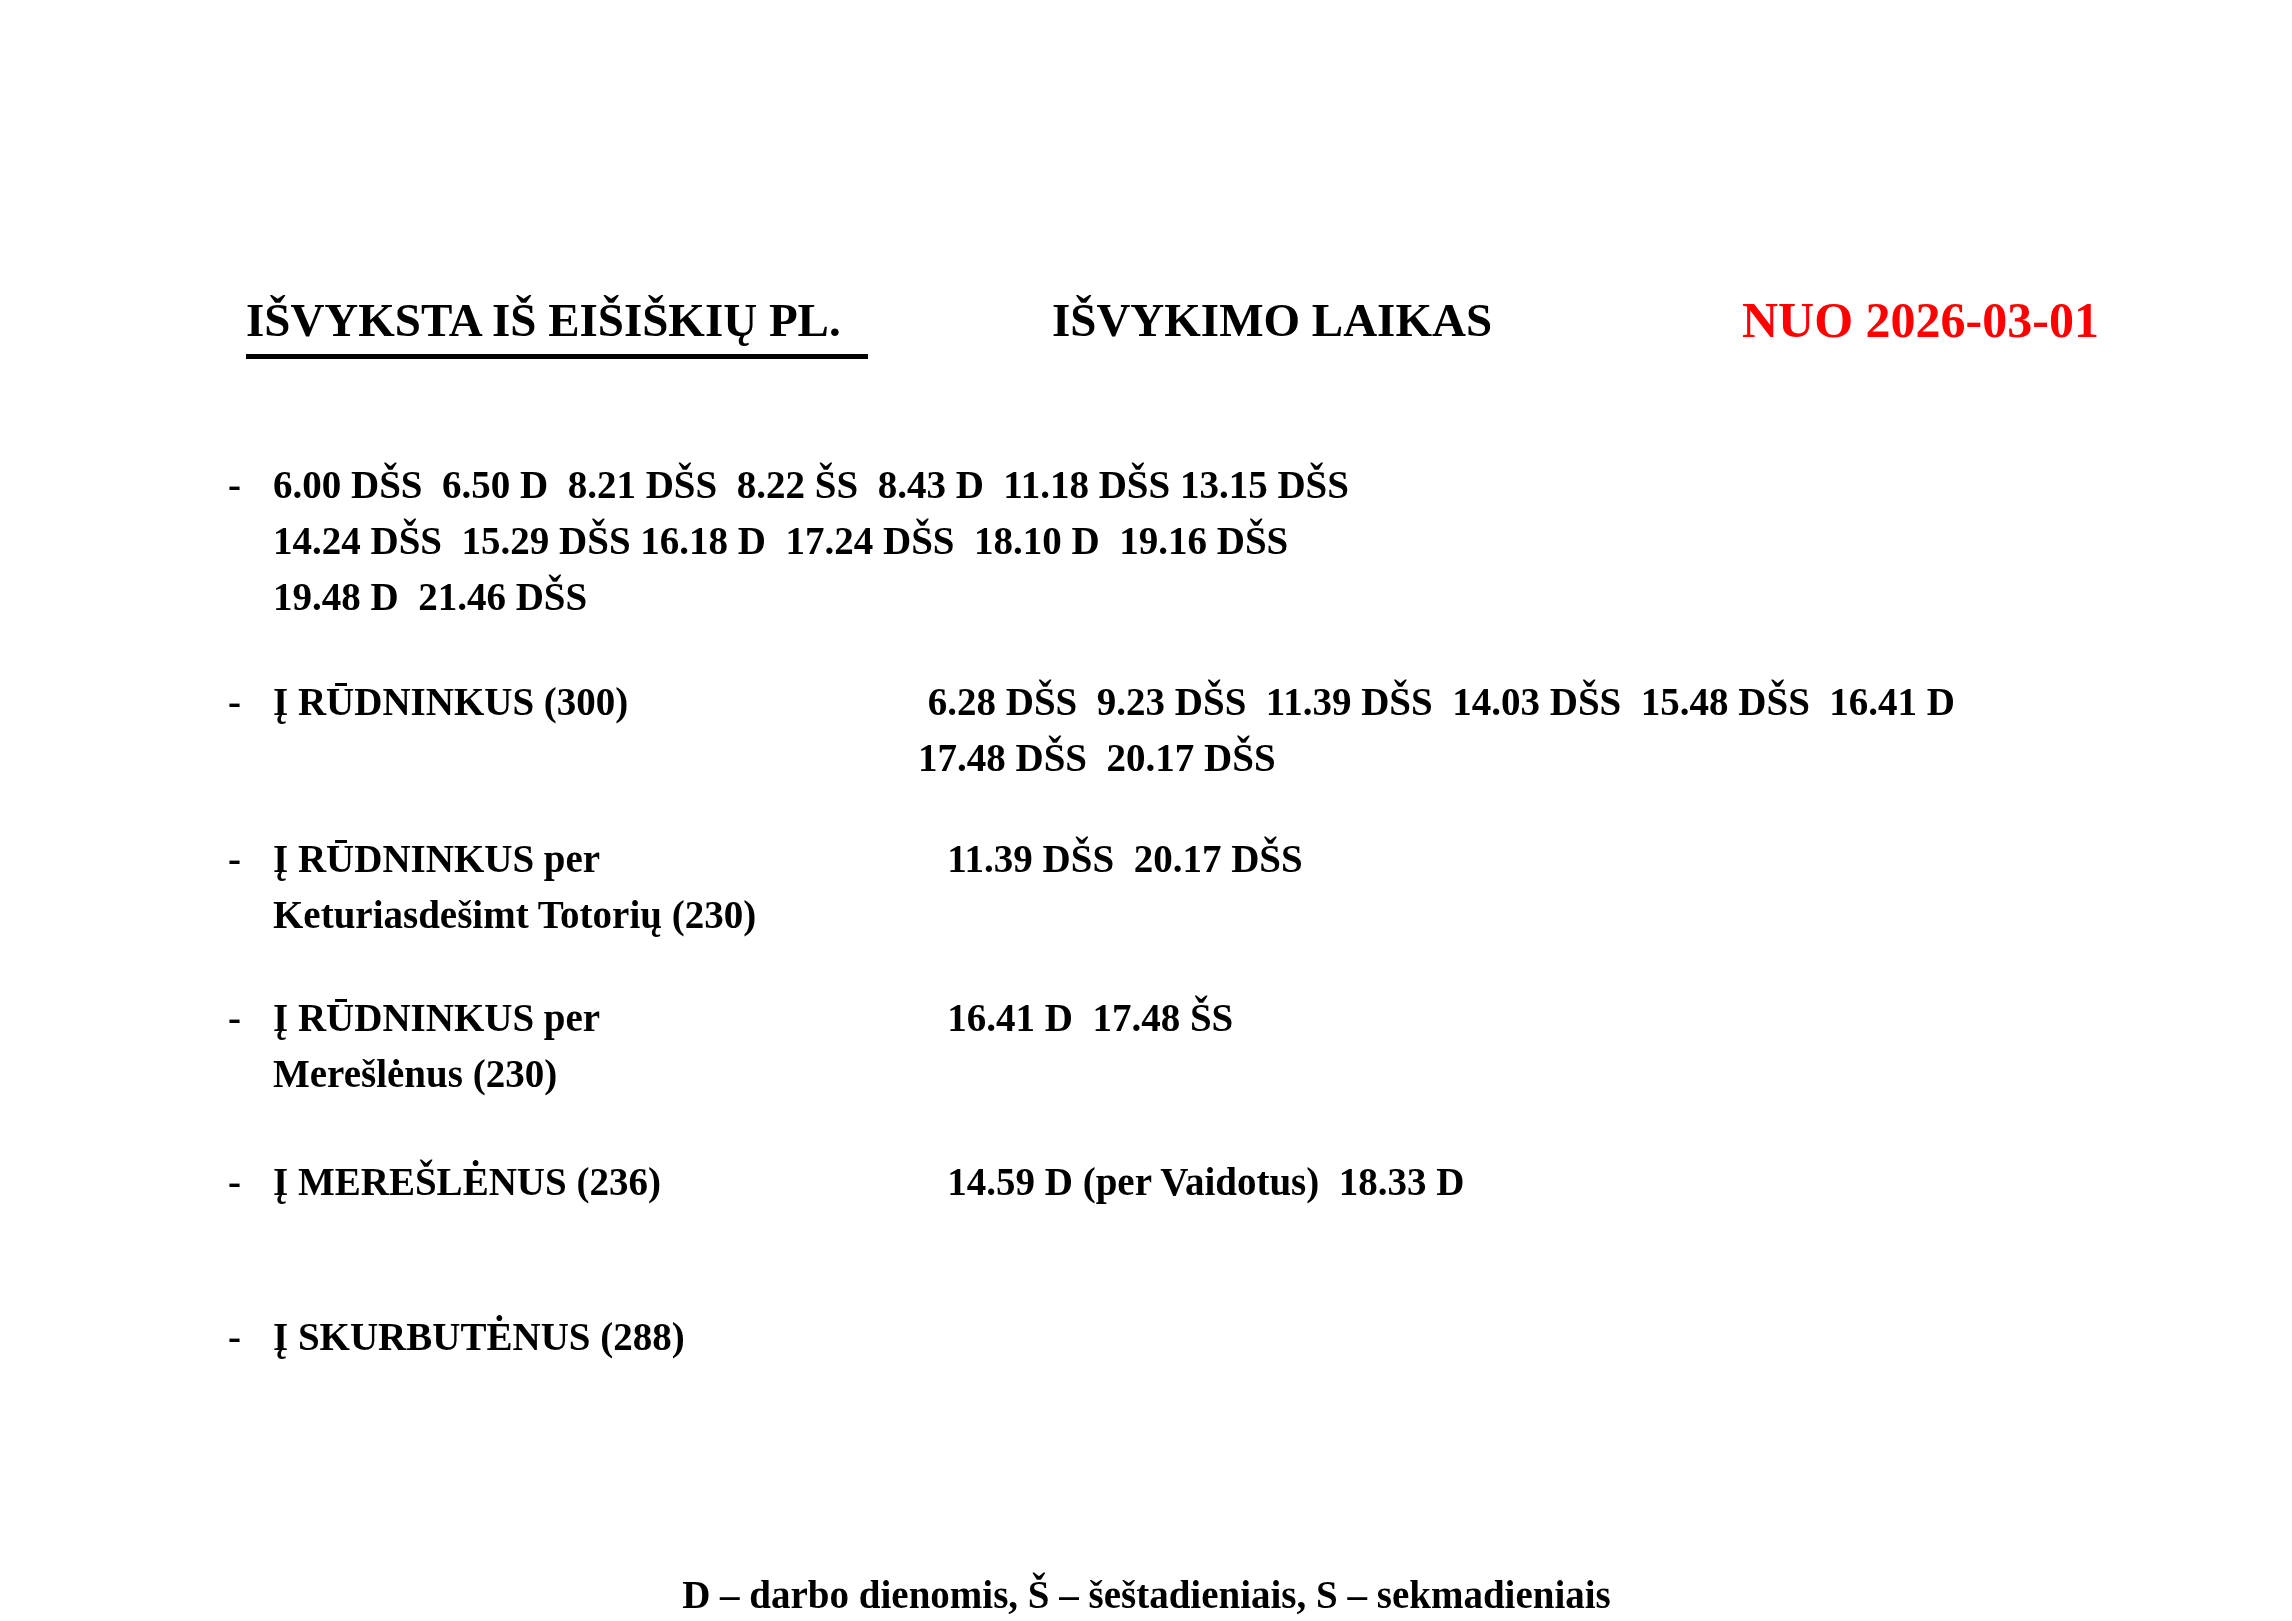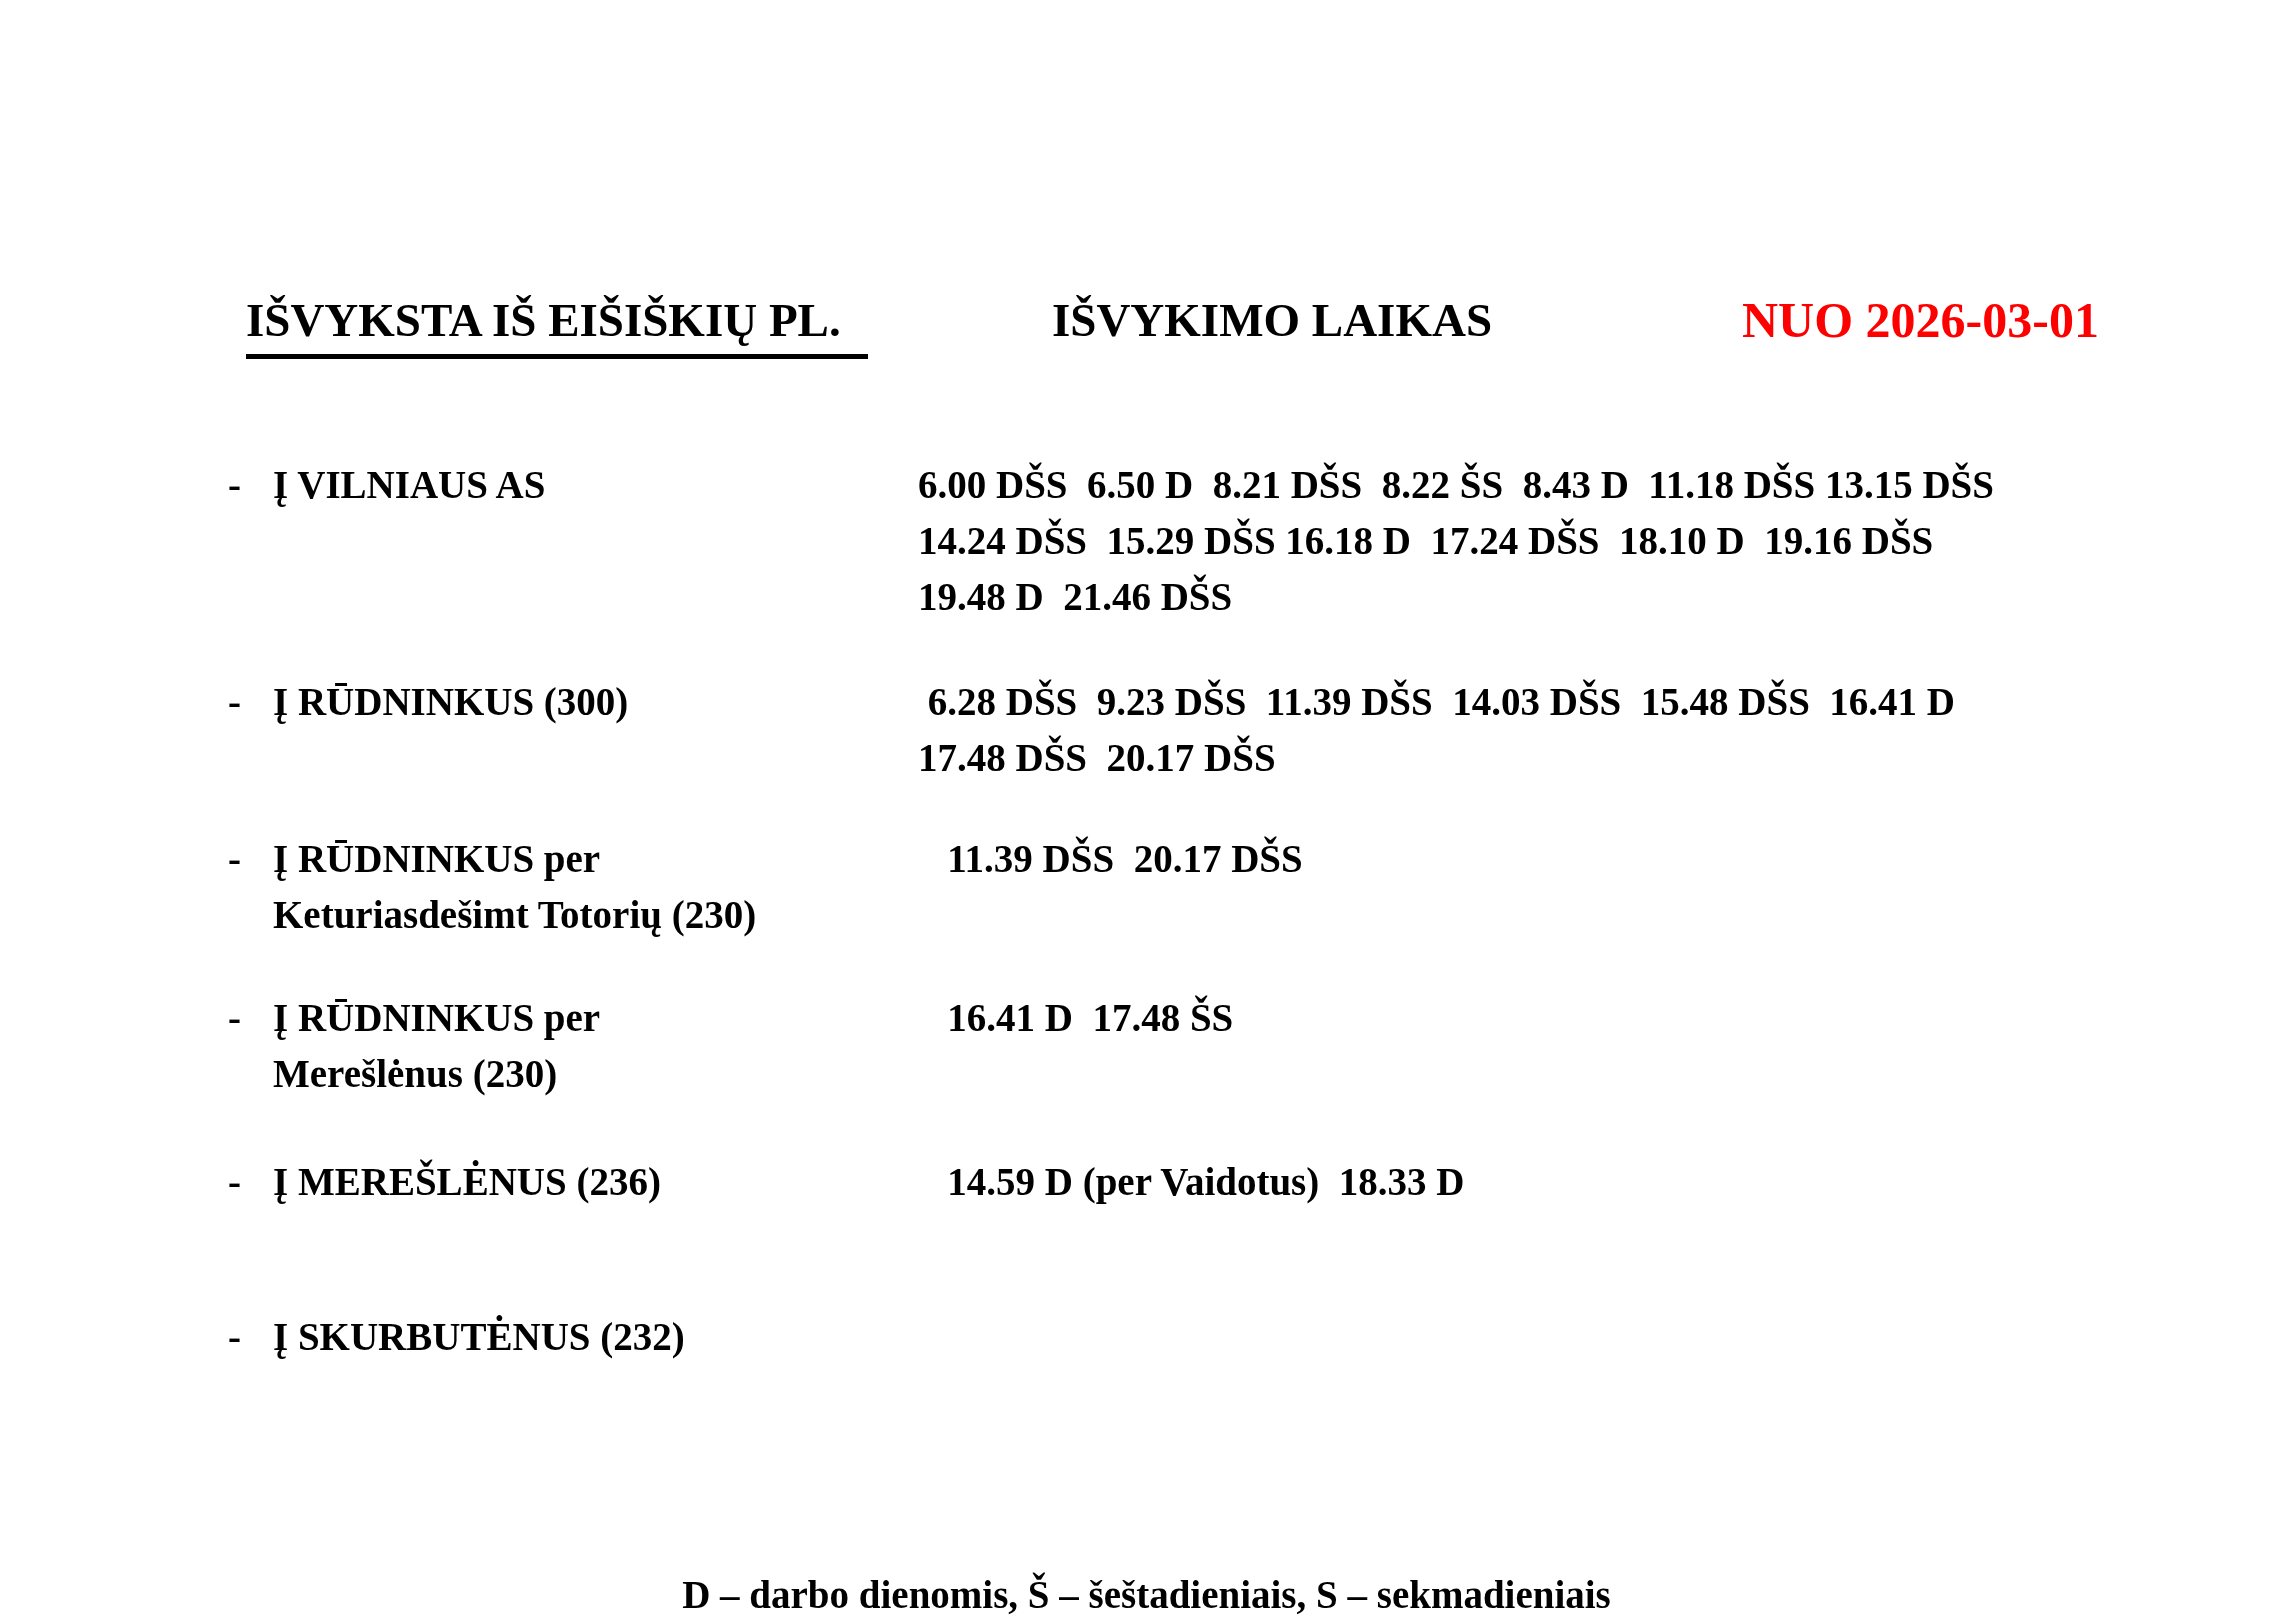--- a/index.html
+++ b/index.html
@@ -91,21 +91,20 @@
       <div class="header-cell-mid">
         <span>IŠVYKIMO LAIKAS</span>
       </div>
       <div class="header-cell-right">
         <span class="date-note">NUO 2026-03-01</span>
       </div>
     </div>
 
     <div class="row mb-r0">
       <span class="dash">-</span>
-      <span class="label">Į VILNIAUS AS</span>
       <span class="times">6.00 DŠS  6.50 D  8.21 DŠS  8.22 ŠS  8.43 D  11.18 DŠS 13.15 DŠS
 14.24 DŠS  15.29 DŠS 16.18 D  17.24 DŠS  18.10 D  19.16 DŠS
 19.48 D  21.46 DŠS</span>
     </div>
 
     <div class="row mb-r1">
       <span class="dash">-</span>
       <span class="label">Į RŪDNINKUS (300)</span>
       <span class="times"> 6.28 DŠS  9.23 DŠS  11.39 DŠS  14.03 DŠS  15.48 DŠS  16.41 D
 17.48 DŠS  20.17 DŠS</span>
@@ -126,21 +125,21 @@
     </div>
 
     <div class="row mb-r4">
       <span class="dash">-</span>
       <span class="label">Į MEREŠLĖNUS (236)</span>
       <span class="times">   14.59 D (per Vaidotus)  18.33 D</span>
     </div>
 
     <div class="row">
       <span class="dash">-</span>
-      <span class="label">Į SKURBUTĖNUS (232)</span>
+      <span class="label">Į SKURBUTĖNUS (288)</span>
     </div>
 
     <div class="footer">
       <div class="legend-line">D – darbo dienomis, Š – šeštadieniais, S – sekmadieniais</div>
       <div class="info-line"></div>
     </div>
 
   </div>
 </div>
 

